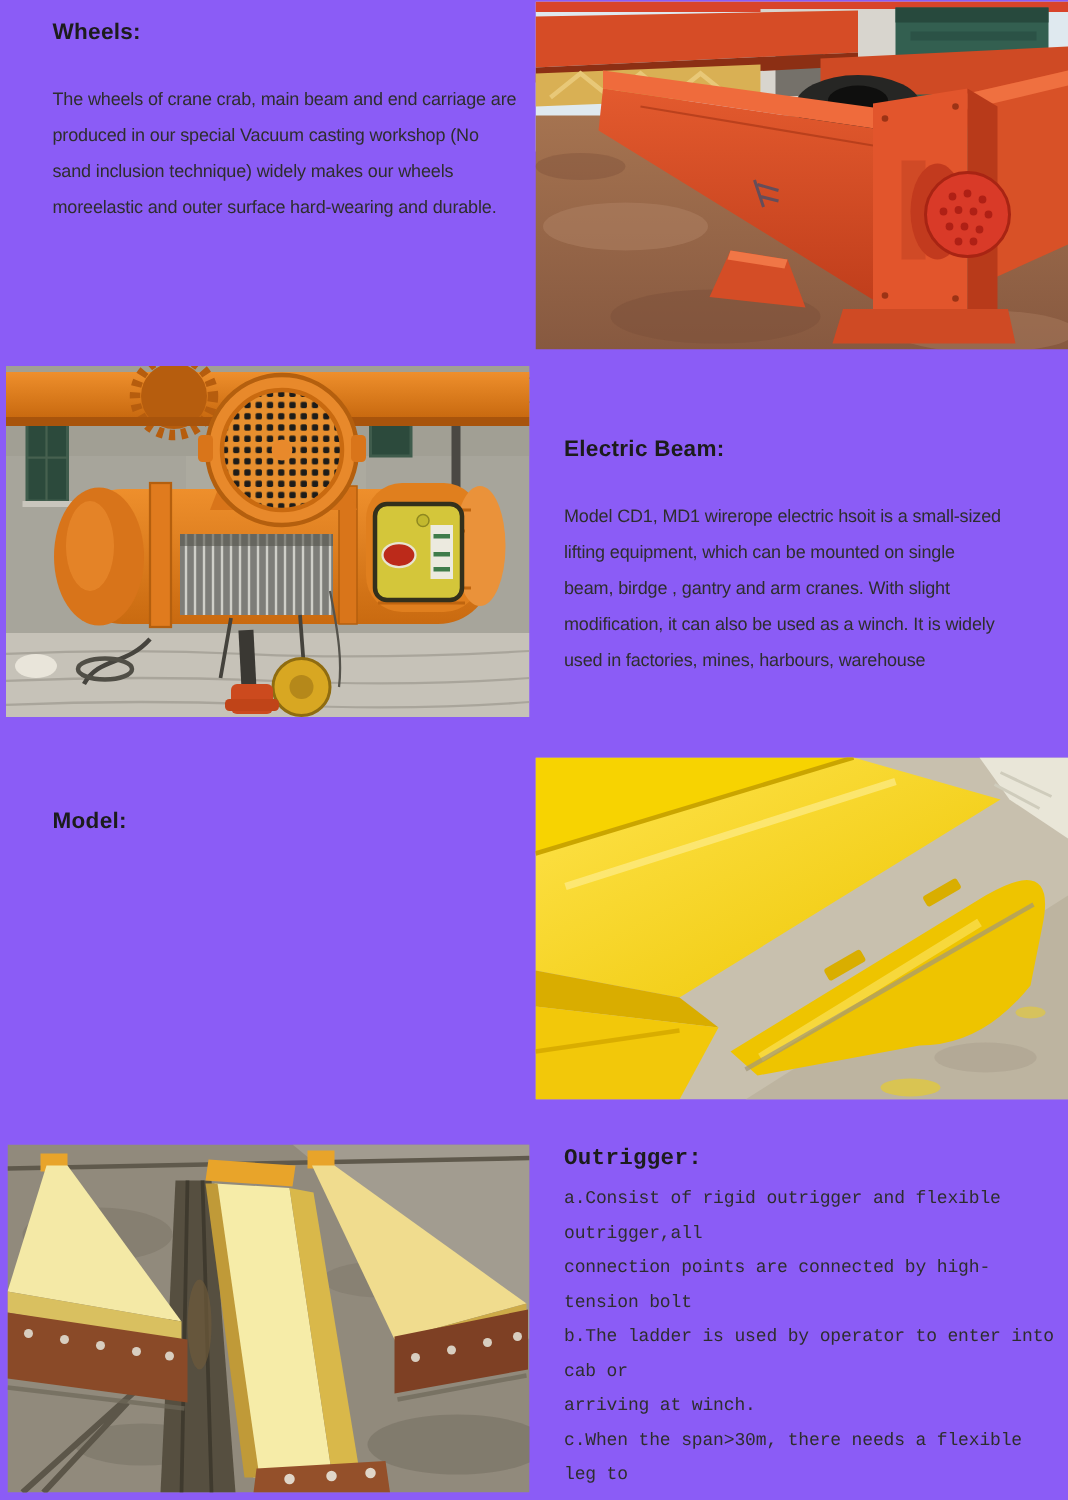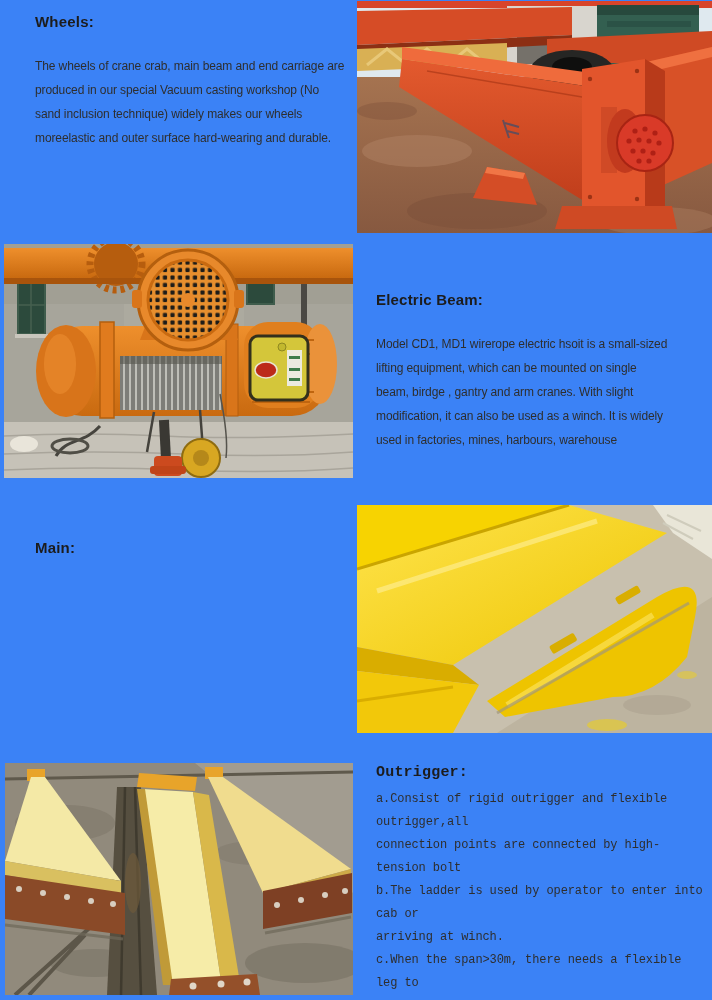--- a/index.html
+++ b/index.html
@@ -1,17 +1,17 @@
 <!DOCTYPE html>
 <html><head>
 <meta charset="utf-8">
 <style>
   html,body{margin:0;padding:0;background:#ffffff;}
   .canvas{
-    position:relative;width:712px;height:1000px;background:#3b82f6;
+    position:relative;width:712px;height:1000px;background:#8b5cf6;
     font-family:"Liberation Sans",sans-serif;color:#2b2b2b;overflow:hidden;
   }
   .text-block{position:absolute;}
   .text-block h2{
     font-size:15px;line-height:20px;font-weight:bold;margin:0;color:#1c1c1c;
     letter-spacing:0.2px;
   }
   .text-block p{
     font-size:12px;line-height:24px;letter-spacing:-0.1px;margin:22px 0 0 0;
     white-space:pre-line;color:#2e2e2e;
@@ -215,21 +215,21 @@
   <div class="text-block" id="t2">
     <h2>Electric Beam:</h2>
     <p>Model CD1, MD1 wirerope electric hsoit is a small-sized
 lifting equipment, which can be mounted on single
 beam, birdge , gantry  and arm cranes. With slight
 modification, it can also be used as a winch. It is widely
 used in factories, mines, harbours, warehouse</p>
   </div>
 
   <div class="text-block" id="t3">
-    <h2>Main:</h2>
+    <h2>Model:</h2>
   </div>
 
   <figure class="photo" id="p3">
     <svg width="355" height="228" viewBox="0 0 355 228" xmlns="http://www.w3.org/2000/svg">
       <defs>
         <linearGradient id="p3gloss" x1="0" y1="0" x2="1" y2="1">
           <stop offset="0" stop-color="#ffe44d"></stop>
             <stop offset="1" stop-color="#edc502"></stop>
         </linearGradient>
         <linearGradient id="p3gloss2" x1="0" y1="0" x2="0" y2="1">

